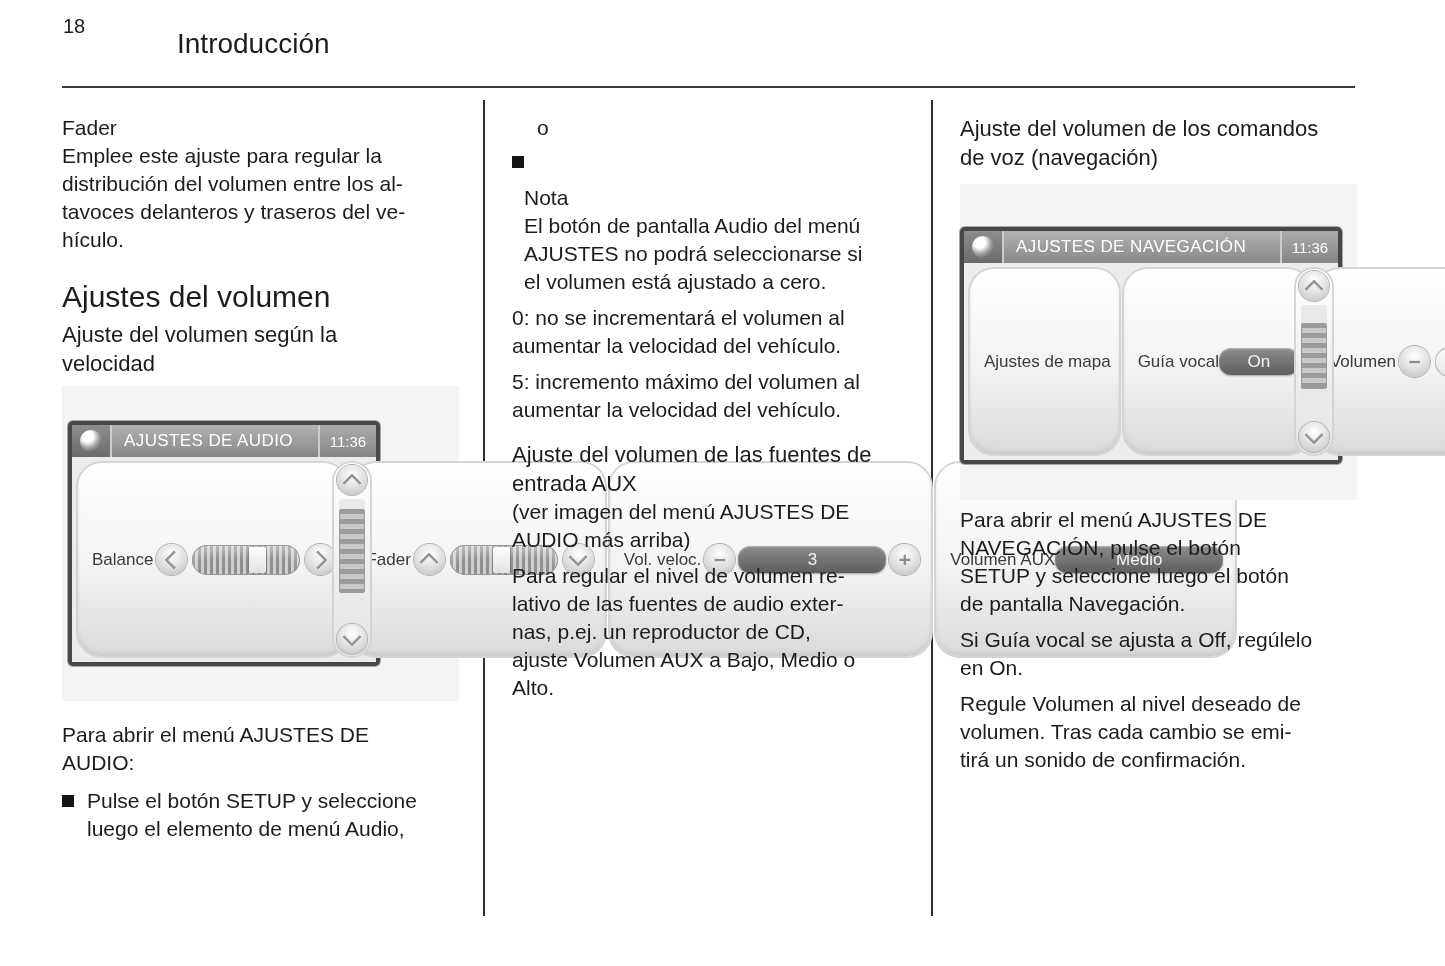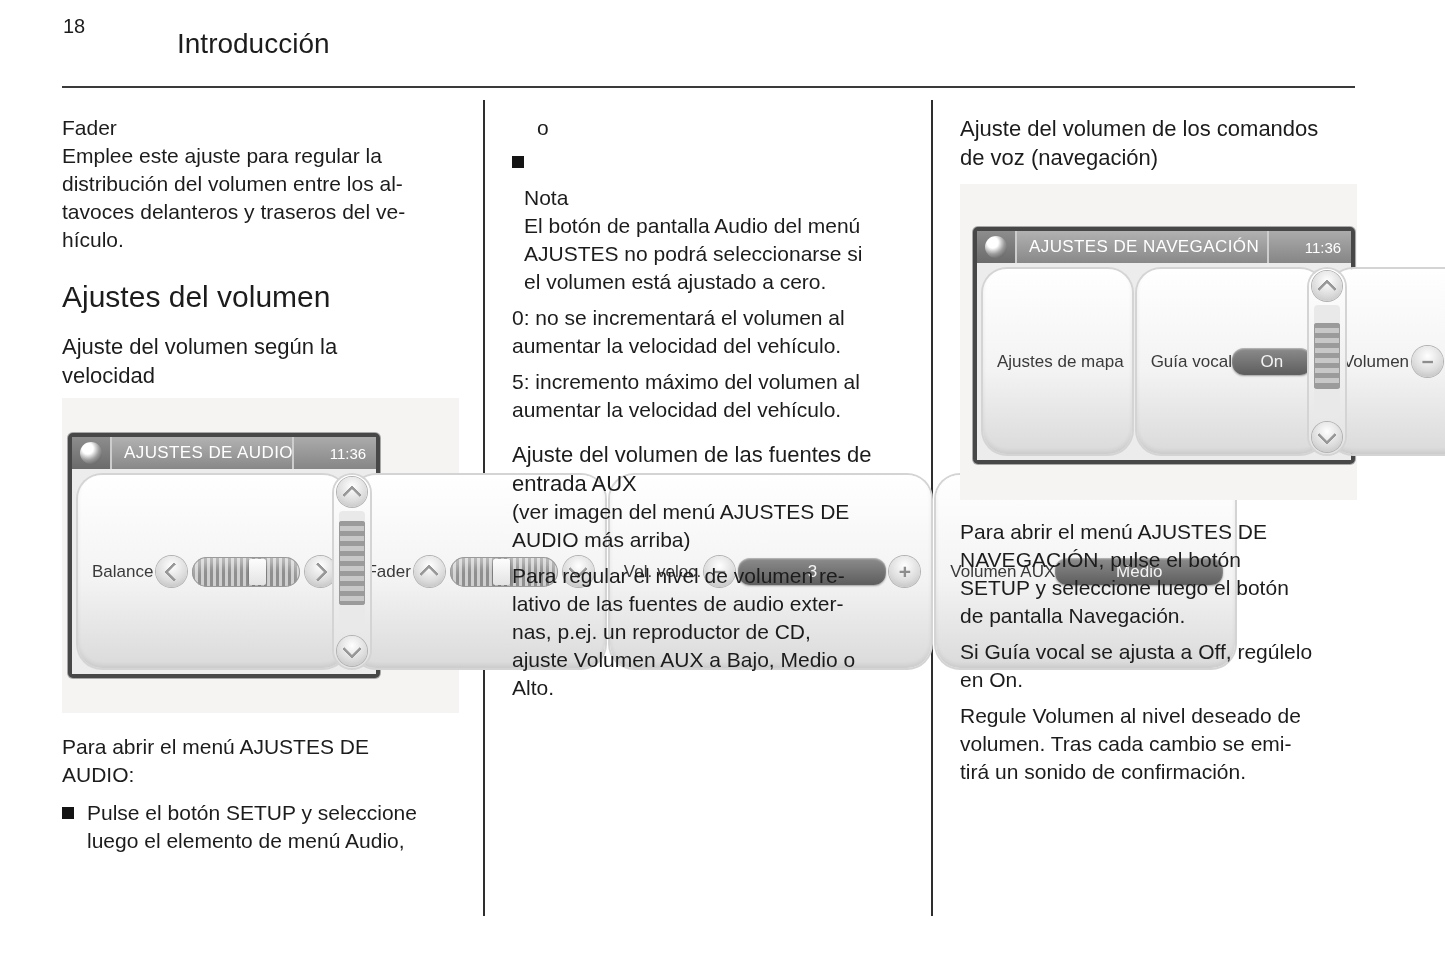--- a/index.html
+++ b/index.html
@@ -17,46 +17,46 @@
   .col{position:absolute;top:112px;width:397px;}
   #col1{left:62px;}
   #col2{left:512px;}
   #col3{left:960px;}
 
   .body-text{font-size:21px;line-height:28px;margin:0;white-space:nowrap;}
   .run-head{font-size:21px;line-height:28px;margin:2px 0 0 0;}
   .bighead{font-size:30px;line-height:34px;margin:26px 0 0 0;white-space:nowrap;}
   .subhead{font-size:22px;line-height:29px;margin:0;white-space:nowrap;}
   .mt2{margin-top:2px;}.mt6{margin-top:6px;}.mt8{margin-top:8px;}.mt10{margin-top:10px;}.mt14{margin-top:14px;}.mt16{margin-top:16px;}.mt20{margin-top:20px;}
-  .mt22{margin-top:18px;}
+  .mt22{margin-top:6px;}
   .indent{margin-left:12px;}
   .or-label{margin-left:25px;}
 
   .bullet{display:flex;align-items:flex-start;}
   .bullet .sq{width:12px;height:12px;background:#141414;margin:8px 13px 0 0;flex:none;}
   .bullet .body-text{flex:none;}
 
   
   .figure{position:relative;background:#f5f4f3;}
   #fig1{height:315px;margin-top:8px;}
   #fig2{height:316px;margin-top:12px;}
   .screen{position:absolute;box-sizing:border-box;background:#ececec;border:4px solid #474747;
           border-radius:5px;box-shadow:0 0 0 1px #a8a8a8;}
   #fig1 .screen{left:6px;top:35px;width:312px;height:245px;}
-  #fig2 .screen{left:13px;top:43px;width:382px;height:237px;}
+  #fig2 .screen{left:0;top:43px;width:382px;height:237px;}
 
   .s-head{height:32px;display:flex;align-items:stretch;background:linear-gradient(180deg,#b2b2b2,#888888);}
   .s-icon-block{width:38px;background:linear-gradient(180deg,#8d8d8d,#6b6b6b);border-right:2px solid #cdcdcd;
                 display:flex;align-items:center;justify-content:center;flex:none;}
   .s-globe{width:22px;height:22px;border-radius:50%;
            background:radial-gradient(circle at 35% 30%,#ffffff 0 26%,#9c9c9c 55%,#3e3e3e 100%);}
   .s-title{flex:1;color:#ffffff;font-size:17px;letter-spacing:.4px;display:flex;align-items:center;
            padding-left:12px;white-space:nowrap;overflow:hidden;}
   .s-time{width:56px;background:linear-gradient(180deg,#ababab,#868686);border-left:2px solid #cdcdcd;
-          color:#ffffff;font-size:15px;display:flex;align-items:center;justify-content:center;flex:none;padding-left:26px;}
+          color:#ffffff;font-size:15px;display:flex;align-items:center;justify-content:center;flex:none;}
 
   .s-body{position:absolute;top:32px;bottom:0;left:0;right:0;background:#ececec;padding:6px;display:flex;gap:6px;}
   .s-rows{flex:1;display:flex;flex-direction:row;gap:5px;min-width:0;}
   .s-row{flex:1;border-radius:24px;background:linear-gradient(180deg,#ffffff 0%,#f3f3f3 55%,#dadada 100%);
          box-shadow:0 0 0 2px #d4d4d4, inset 0 -3px 4px rgba(0,0,0,.07);
          display:flex;align-items:center;padding:0 8px 0 14px;}
   .s-label{font-size:17px;color:#3a3a3a;flex:1;white-space:nowrap;}
 
   .cbtn{width:31px;height:31px;border-radius:50%;flex:none;margin:0 3px;
         background:radial-gradient(circle at 50% 32%,#ffffff,#dcdcdc 58%,#b7b7b7);

